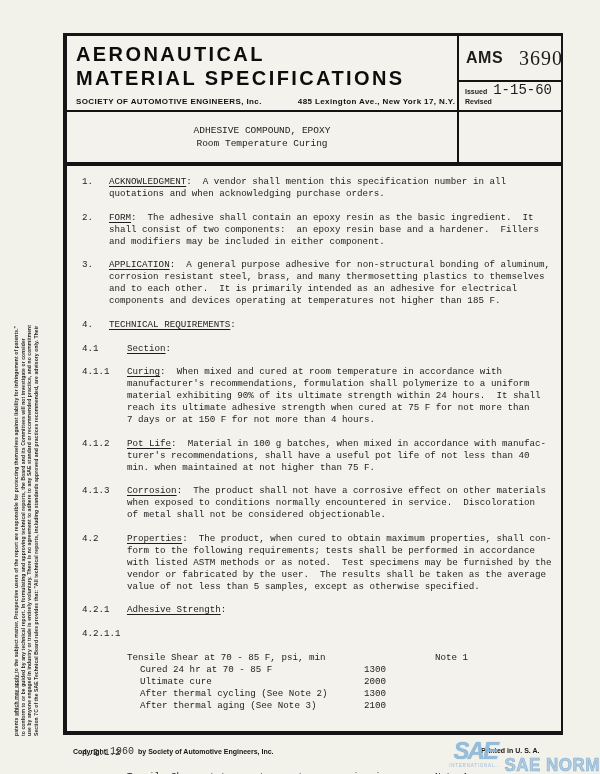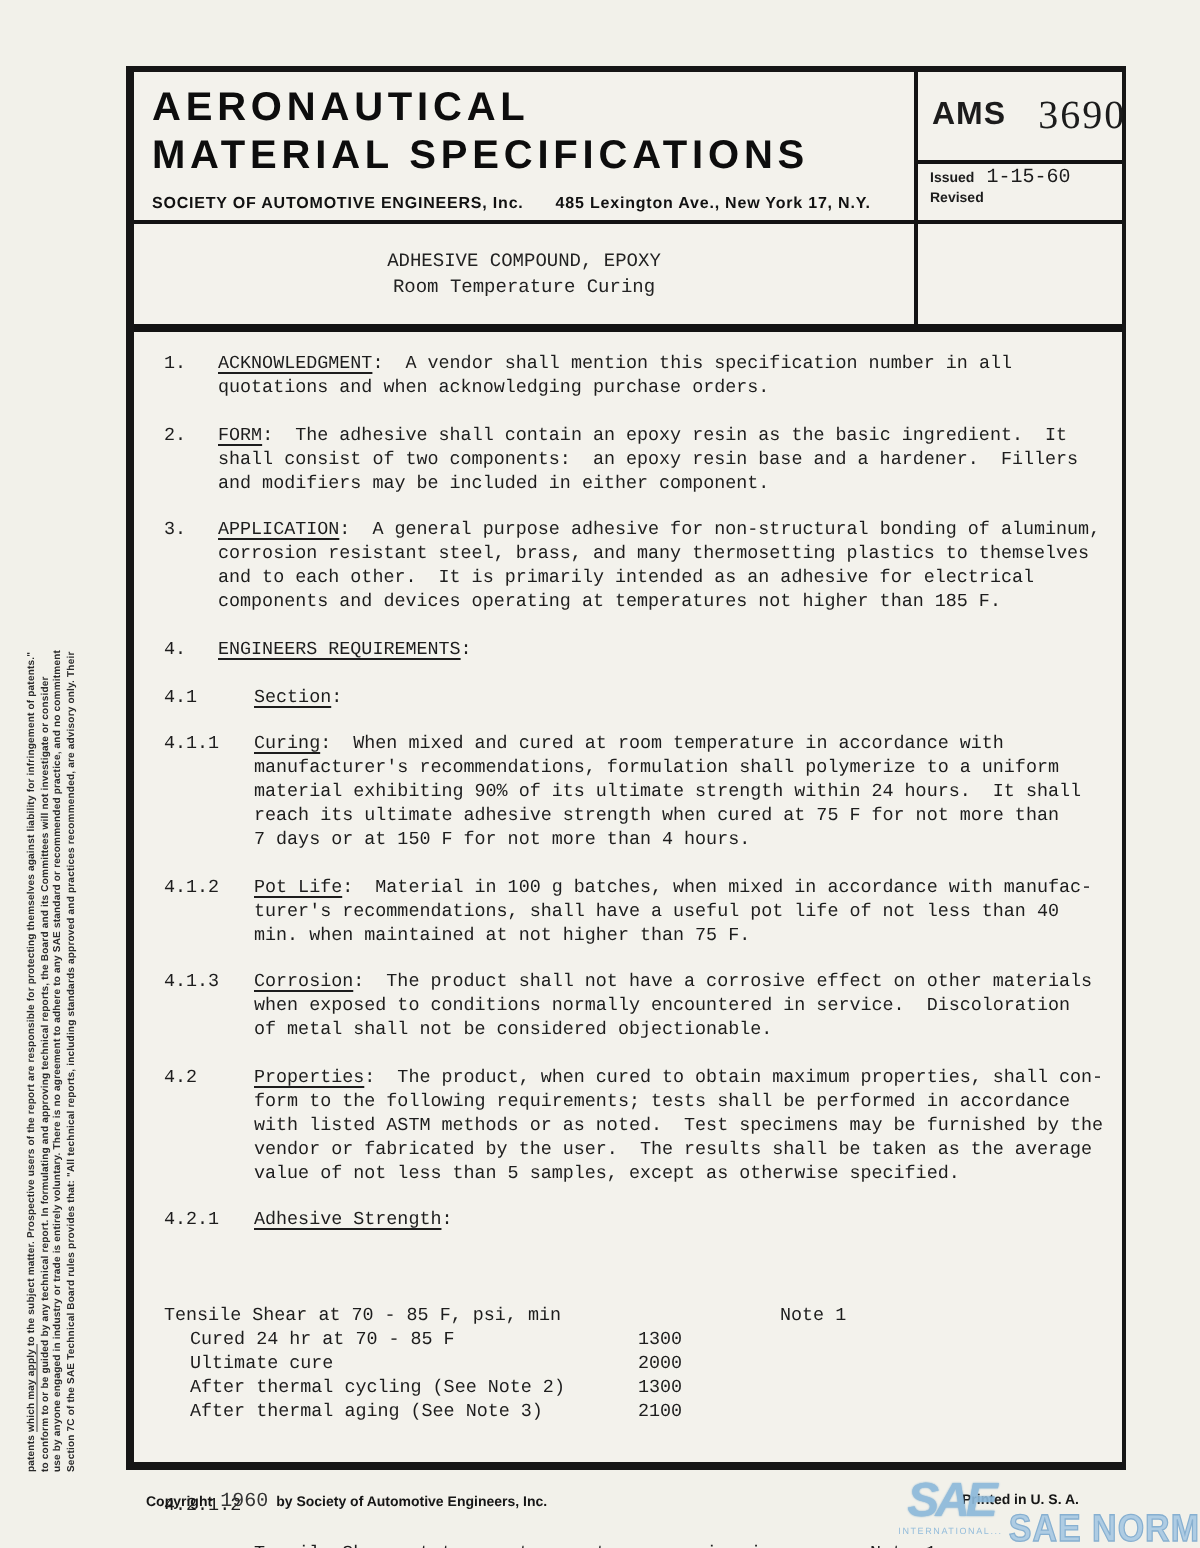--- a/index.html
+++ b/index.html
@@ -17,28 +17,28 @@
   }
   
   .frame{
     position:absolute;left:63px;top:33px;width:500px;height:702px;
     border:2px solid #161616;border-left-width:4px;border-bottom-width:4px;border-top-width:3px;
     box-sizing:border-box;background:#f3f2ec;
   }
   .header-band{display:flex;height:74px;border-bottom:2px solid #131313;}
   .header-left{flex:1;padding:6px 0 0 9px;box-sizing:border-box;position:relative;}
   .masthead{font-weight:700;font-size:20px;letter-spacing:2.4px;line-height:24px;transform-origin:left;color:#0d0d0d;}
-  .society-row{position:absolute;bottom:4px;left:9px;display:flex;gap:16px;font-size:8px;font-weight:700;letter-spacing:.4px;color:#111;}
+  .society-row{position:absolute;bottom:4px;left:9px;display:flex;gap:36px;font-size:8px;font-weight:700;letter-spacing:.4px;color:#111;}
   .header-right{width:104px;border-left:2px solid #131313;box-sizing:border-box;display:flex;flex-direction:column;}
   .ams-box{height:44px;border-bottom:2px solid #131313;display:flex;align-items:center;padding-left:7px;gap:16px;}
   .ams-prefix{font-weight:800;font-size:16px;letter-spacing:.5px;}
   .ams-number{font-family:"Liberation Serif",serif;font-size:20px;letter-spacing:1px;}
   .issue-box{flex:1;padding:3px 0 0 6px;font-size:7px;font-weight:700;line-height:10px;}
   .issue-row{display:flex;gap:6px;align-items:baseline;}
-  .issue-val{font-family:"Liberation Mono",monospace;font-size:10px;font-weight:400;}
+  .issue-val{font-family:"Liberation Mono",monospace;font-size:14px;font-weight:400;}
   .title-band{display:flex;height:50px;border-bottom:4px solid #131313;}
   .title-center{flex:1;display:flex;flex-direction:column;align-items:center;justify-content:center;
     font-family:"Liberation Mono",monospace;font-size:9.5px;line-height:13px;color:#222;}
   .title-right{width:104px;border-left:2px solid #131313;box-sizing:border-box;}
   
   .doc-body{
     padding:10px 6px 0 15px;
     font-family:"Liberation Mono",monospace;font-size:9.2px;line-height:11.9px;color:#1d1d1d;
   }
   .para{display:flex;margin-bottom:11.9px;}
@@ -136,21 +136,21 @@
     <div class="para">
       <span class="pnum narrow">3.</span>
       <div class="ptxt"><span class="phead">APPLICATION</span><span>:  A general purpose adhesive for non-structural bonding of aluminum,
 corrosion resistant steel, brass, and many thermosetting plastics to themselves
 and to each other.  It is primarily intended as an adhesive for electrical
 components and devices operating at temperatures not higher than 185 F.</span></div>
     </div>
 
     <div class="para">
       <span class="pnum narrow">4.</span>
-      <div class="ptxt"><span class="phead">ENGINEERS REQUIREMENTS</span><span>:</span></div>
+      <div class="ptxt"><span class="phead">TECHNICAL REQUIREMENTS</span><span>:</span></div>
     </div>
 
     <div class="para">
       <span class="pnum">4.1</span>
       <div class="ptxt"><span class="phead">Section</span><span>:</span></div>
     </div>
 
     <div class="para">
       <span class="pnum">4.1.1</span>
       <div class="ptxt"><span class="phead">Curing</span><span>:  When mixed and cured at room temperature in accordance with
@@ -182,20 +182,21 @@
 vendor or fabricated by the user.  The results shall be taken as the average
 value of not less than 5 samples, except as otherwise specified.</span></div>
     </div>
 
     <div class="para">
       <span class="pnum">4.2.1</span>
       <div class="ptxt"><span class="phead">Adhesive Strength</span><span>:</span></div>
     </div>
 
     <div class="para">
+      <span class="pnum">4.2.1.1</span>
       <div class="ptxt">
         <div class="specgrid">
           <span class="spec-title">Tensile Shear at 70 - 85 F, psi, min</span>
           <span>Note 1</span>
           <span class="spec-sub">Cured 24 hr at 70 - 85 F</span>
           <span>1300</span>
           <span></span>
           <span class="spec-sub">Ultimate cure</span>
           <span>2000</span>
           <span></span>

